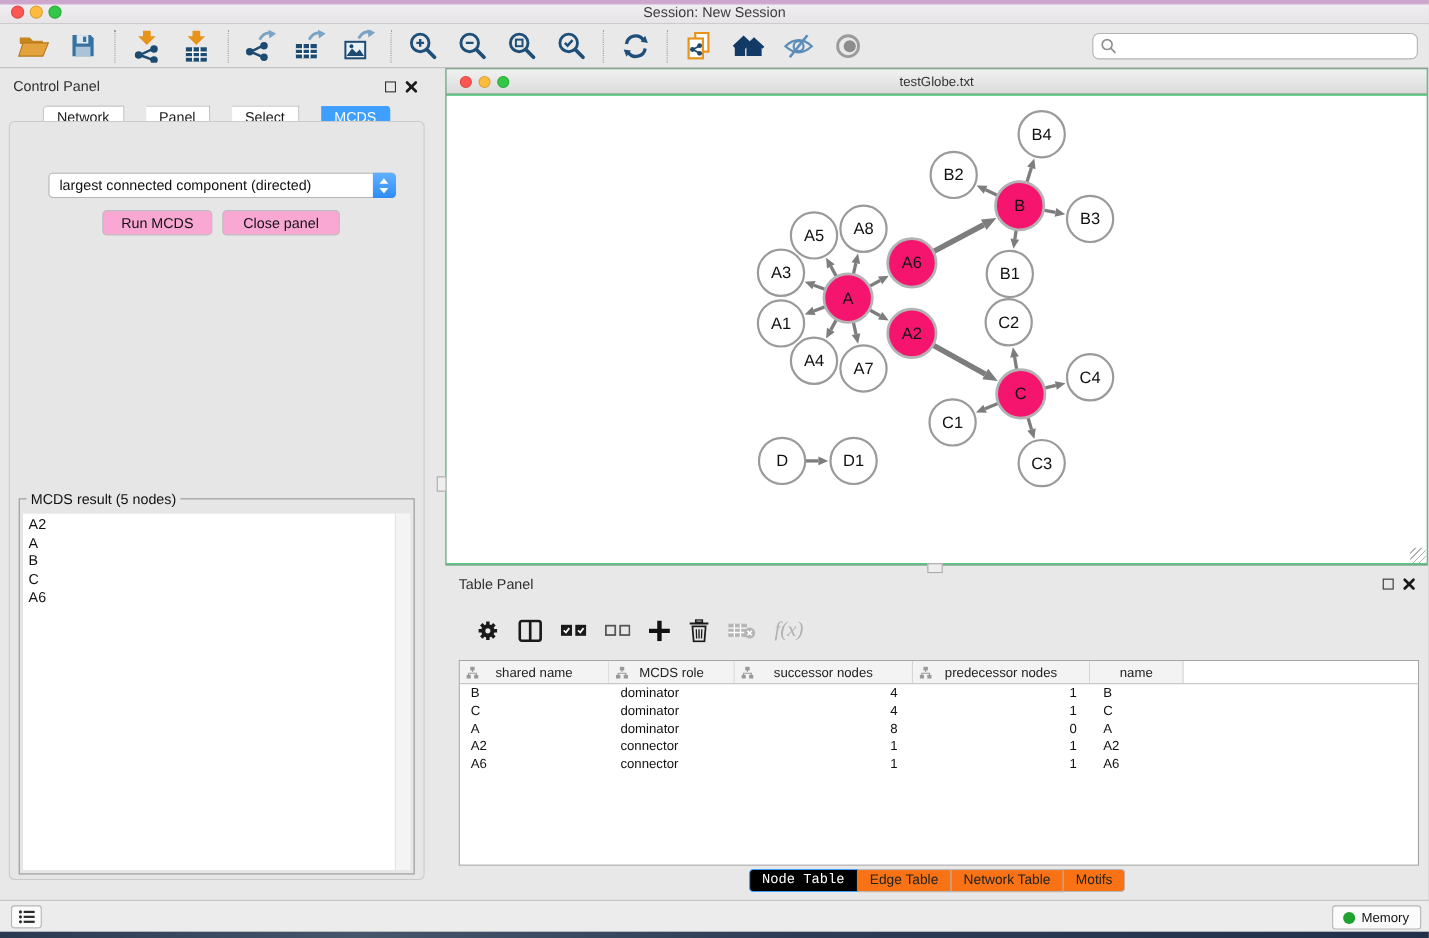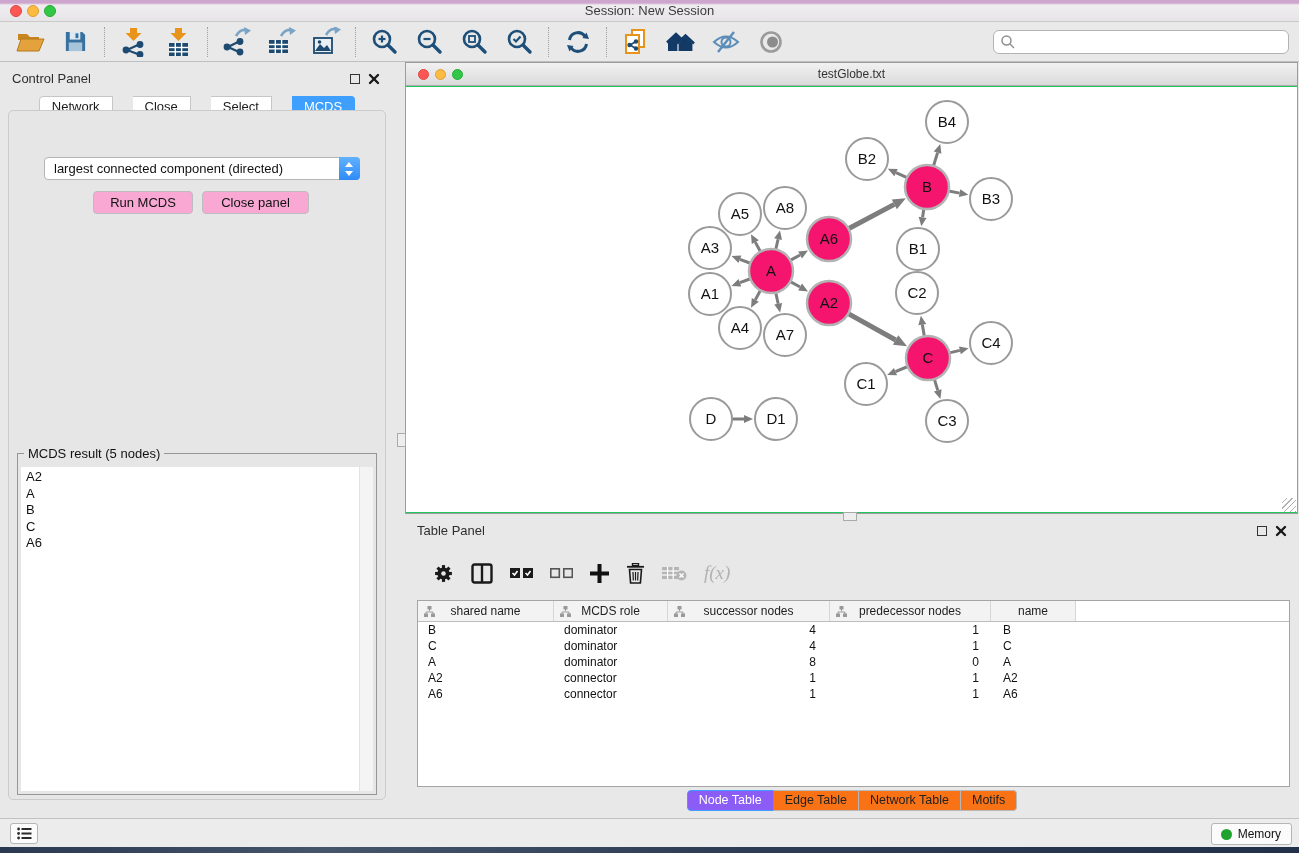--- a/index.html
+++ b/index.html
@@ -97,21 +97,21 @@
   .tr { display:flex; height:16px; font-size:12px; line-height:16px; color:#111; cursor:default; }
   .td { overflow:hidden; white-space:nowrap; }
   .td.c1{padding-left:10px}.td.c2{padding-left:10px}
   .td.c3{text-align:right;padding-right:14px}.td.c4{text-align:right;padding-right:12px}
   .td.c5{padding-left:12px}
   .tp-tabs { position:absolute; top:272px; left:0; right:0; display:flex; justify-content:center; }
   .btab { height:21px; line-height:19px; padding:0 11px; background:#f97316; border:1px solid #b8b8b8;
     border-left:none; font-size:12.5px; color:#222; cursor:pointer; }
   .btab:first-child { border-left:1px solid #b8b8b8; border-radius:4px 0 0 4px; }
   .btab:last-child { border-radius:0 4px 4px 0; }
-  .btab.selected { background:#8b5cf6; border-color:#3e9fff; color:#fff; }
+  .btab.selected { background:#000000; border-color:#3e9fff; color:#fff;font-family:Liberation Mono, monospace; }
 
   
   .statusbar { position:absolute; left:0; right:0; top:818px; height:29px; background:#ececec;
     border-top:1px solid #c2c2c2; }
   .list-btn { position:absolute; left:10px; top:4px; width:28px; height:21px; background:#fbfbfb;
     border:1px solid #b5b5b5; border-radius:3px; display:flex; align-items:center; justify-content:center; cursor:pointer; }
   .memory-btn { position:absolute; right:7px; top:4px; height:22px; padding:0 10px 0 9px; background:#fbfbfb;
     border:1px solid #b5b5b5; border-radius:3px; font-size:12px; color:#111; display:flex; align-items:center;
     gap:6px; cursor:pointer; }
   .memory-dot { width:11px; height:11px; border-radius:50%; }
@@ -293,21 +293,21 @@
     <div class="panel-title">Control Panel</div>
     <span class="float-icon" style="right:30px"></span>
     <svg class="close-icon" style="right:10px" viewBox="0 0 12 12">
         <g stroke="#1a1a1a" stroke-width="2.4" stroke-linecap="round">
           <line x1="2" y1="2" x2="10" y2="10"></line>
           <line x1="10" y1="2" x2="2" y2="10"></line>
         </g>
       </svg>
     <div class="cp-tabs">
       <span class="tab">Network</span>
-      <span class="tab">Close</span>
+      <span class="tab">Panel</span>
       <span class="tab">Select</span>
       <span class="tab selected">MCDS</span>
     </div>
     <div class="cp-content">
       <div class="dropdown">
         <span class="dd-text">largest connected component (directed)</span>
         <span class="dd-stepper">
             <span class="dd-up"></span>
             <span class="dd-down"></span>
           </span>

